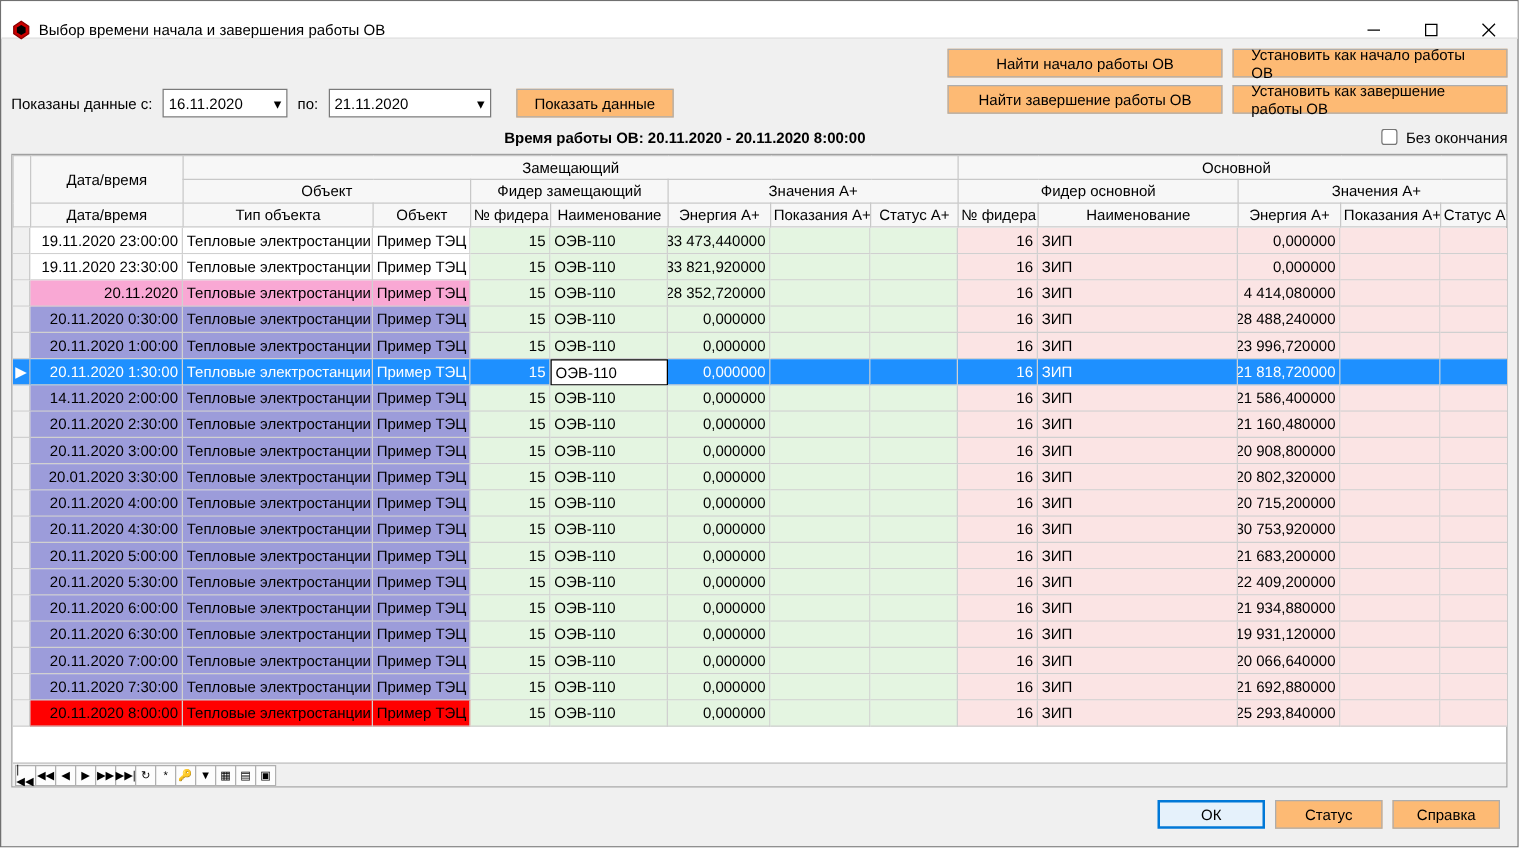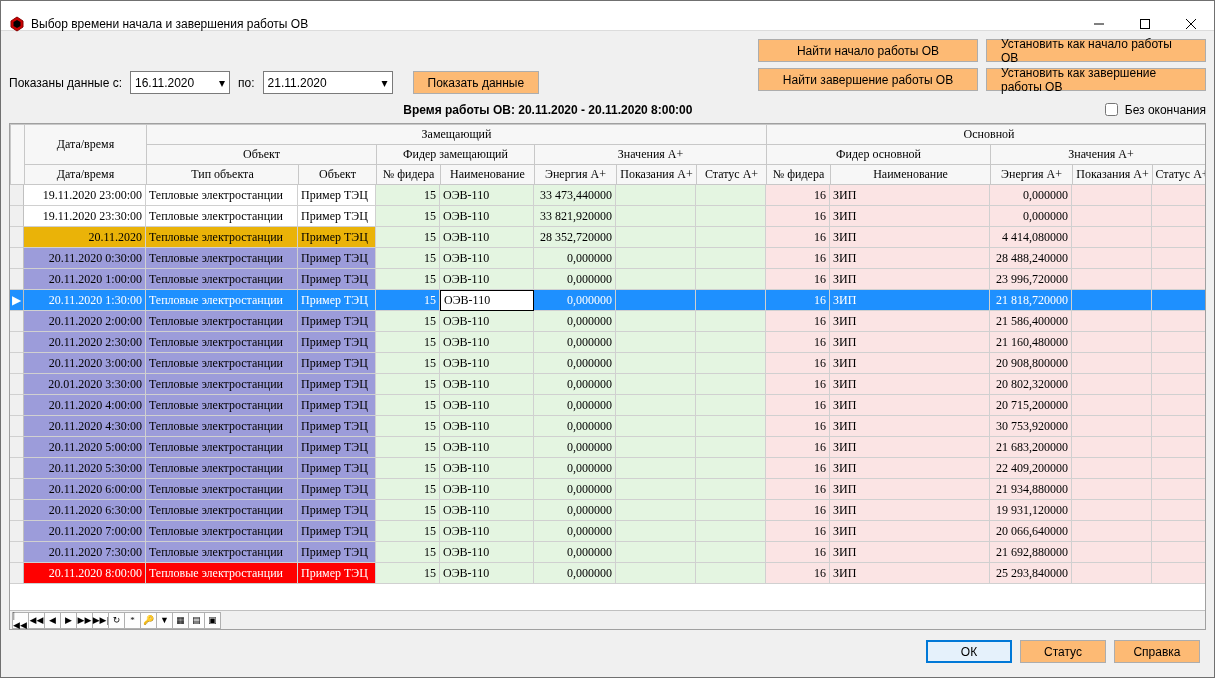--- a/index.html
+++ b/index.html
@@ -17,34 +17,34 @@
   .combo { height:23px; border:1px solid #7a7a7a; background:#fff; display:flex; align-items:center; padding:0 4px;justify-content:space-between; }
   .combo .arrow { margin-left:auto; }
   .btn { height:23px; border:1px solid #adadad; background:#fdba74; padding:0 14px; display:inline-flex; align-items:center; justify-content:center; cursor:default; font-size:12px;}
   .topbar-right { margin-left:auto; display:flex; flex-direction:column; gap:6px; }
   .rrow { display:flex; gap:8px; justify-content:flex-end;}
   .rrow .btn { width:220px; }
   .workline { display:flex; align-items:center; justify-content:flex-end; gap:14px; margin-bottom:4px; font-weight:bold; font-size:12px;}
   .chk { display:flex; align-items:center; gap:4px; font-weight:normal;}
   .chk input { width:13px; height:13px; }
 
-  .grid-wrap { flex:1; border:1px solid #a0a0a0; background:#fff; display:flex; flex-direction:column; overflow:hidden;font-family:Liberation Serif, serif;}
+  .grid-wrap { flex:1; border:1px solid #a0a0a0; background:#fff; display:flex; flex-direction:column; overflow:hidden;}
   .grid-body { flex:1; overflow:auto; }
   .grid-body .row { display:grid; grid-template-columns: 14px 122px 152px 78px 64px 94px 82px 80px 70px 64px 160px 82px 80px 59px; height:21px; }
   .cell { border-right:1px solid #d0d0d0; border-bottom:1px solid #d0d0d0; padding:0 3px; display:flex; align-items:center; font-size:12px; overflow:hidden; white-space:nowrap; background:#fff;}
   .cell.num { justify-content:flex-end; }
   .indcell { background:#f0f0f0; border-right:1px solid #c0c0c0; border-bottom:1px solid #d0d0d0; display:flex; align-items:center; justify-content:center;}
   
   .bg-white { background:#fff; }
   .bg-lgreen { background:#e4f5e1; }
   .bg-lpink  { background:#fbe4e4; }
   
   .r-purple .c-dt, .r-purple .c-tip, .r-purple .c-obj { background:#9c9cda; }
-  .r-crimson .c-dt, .r-crimson .c-tip, .r-crimson .c-obj { background:#eab308; }
-  .r-red .c-dt, .r-red .c-tip, .r-red .c-obj { background:#ff0000; color:#ffffff;}
+  .r-crimson .c-dt, .r-crimson .c-tip, .r-crimson .c-obj { background:#f9a8d4; }
+  .r-red .c-dt, .r-red .c-tip, .r-red .c-obj { background:#ff0000; color:#000000;}
   .row.selected .cell, .row.selected .indcell { background:#1e90ff !important; color:#fff; }
   .row.selected .cell.bg-white-keep { background:#fff !important; color:#000 !important; border:1px solid #000;}
   .nav { height:19px; border-top:1px solid #c0c0c0; background:#f0f0f0; display:flex; align-items:center; padding:0 2px; gap:0;}
   .navbtn { width:17px; height:17px; border:1px solid #b0b0b0; background:#fdfdfd; margin-right:-1px; display:flex; align-items:center; justify-content:center; font-size:9px;}
   .footer { display:flex; justify-content:flex-end; gap:8px; padding:10px 6px 6px 6px;}
   .footer .btn { width:86px; height:23px;}
   .footer .btn.ok { border:2px solid #0078d7; background:#e5f1fb;} 
   
   .header-table { border-collapse:collapse; width:100%; table-layout:fixed;}
   .header-table th { border:1px solid #c8c8c8; background:#f7f7f7; font-weight:normal; font-size:12px; padding:2px 2px; overflow:hidden; white-space:nowrap;}
@@ -256,21 +256,21 @@
             <div class="cell bg-lgreen"></div>
             <div class="cell bg-lgreen"></div>
             <div class="cell num bg-lpink">16</div>
             <div class="cell bg-lpink">ЗИП</div>
             <div class="cell num bg-lpink">21 818,720000</div>
             <div class="cell bg-lpink"></div>
             <div class="cell bg-lpink"></div>
           </div>
           <div class="row r-purple">
             <div class="indcell"></div>
-            <div class="cell c-dt num bg-white">20.11.2020 2:00:00</div>
+            <div class="cell c-dt num bg-white">14.11.2020 2:00:00</div>
             <div class="cell c-tip bg-white">Тепловые электростанции</div>
             <div class="cell c-obj bg-white">Пример ТЭЦ</div>
             <div class="cell num bg-lgreen">15</div>
             <div class="cell bg-lgreen">ОЭВ-110</div>
             <div class="cell num bg-lgreen">0,000000</div>
             <div class="cell bg-lgreen"></div>
             <div class="cell bg-lgreen"></div>
             <div class="cell num bg-lpink">16</div>
             <div class="cell bg-lpink">ЗИП</div>
             <div class="cell num bg-lpink">21 586,400000</div>

